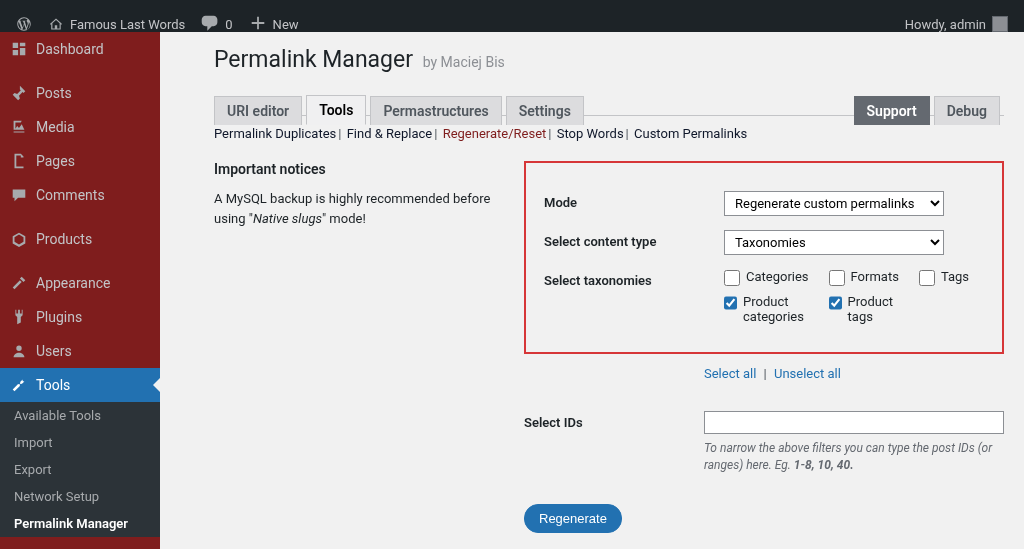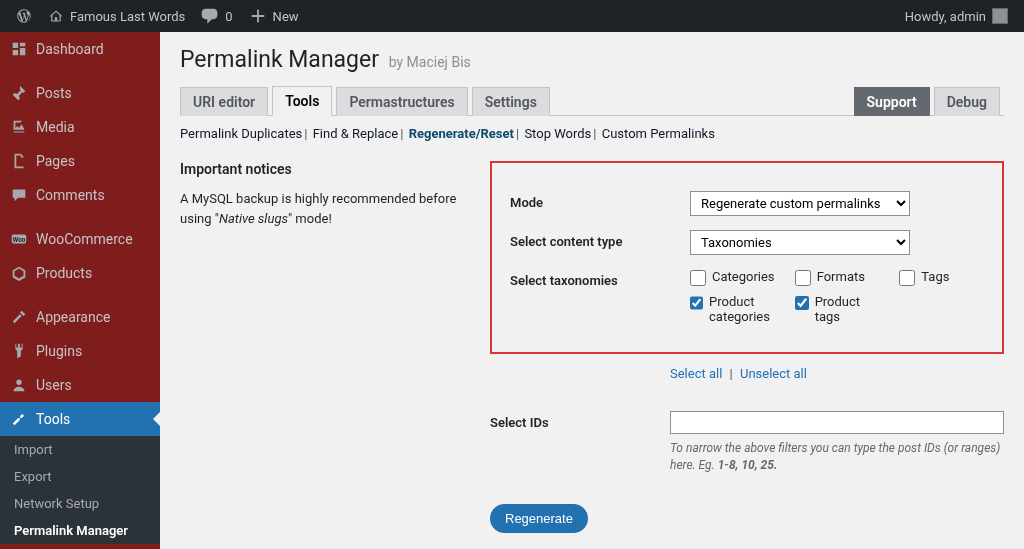--- a/index.html
+++ b/index.html
@@ -18,21 +18,21 @@
     height: 32px;
     background: #1d2327;
     color: #c3c4c7;
     display: flex;
     align-items: center;
     justify-content: space-between;
     padding: 0 8px;
     font-size: 13px;
   }
   .adminbar .left, .adminbar .right { display: flex; align-items: center; gap: 0; }
-  .adminbar .item { display: flex; align-items: center; gap: 6px; padding: 0 8px; height: 32px; cursor: pointer; }
+  .adminbar .item { display: flex; align-items: flex-end; gap: 6px; padding: 0 8px; height: 32px; cursor: pointer; }
   .adminbar svg { width: 16px; height: 16px; fill: #a7aaad; }
   .adminbar .plus svg, .adminbar .comment svg { width: 18px; height: 18px; }
   .adminbar .avatar { width: 16px; height: 16px; background: #8c8f94; border: 1px solid #646970; }
 
   
   .wrap { display: flex; height: calc(100% - 32px); }
   .sidebar {
     width: 160px;
     background: #7f1d1d;
     color: #c3c4c7;
@@ -75,20 +75,21 @@
     color: #a7aaad;
     cursor: pointer;
   }
   .sidebar .submenu .sub-item.current { color: #fff; font-weight: 600; }
 
   
   .content {
     flex: 1;
     padding: 10px 20px 20px 20px;
     overflow-y: auto;
+    margin-left: 34px;
   }
   h1.page-title {
     font-size: 23px;
     font-weight: 400;
     color: #1d2327;
     margin: 4px 0 12px 0;
   }
   h1.page-title .byline { font-size: 14px; color: #8c8f94; font-weight: 400; margin-left: 4px; }
 
   
@@ -102,39 +103,39 @@
     background: #dcdcde;
     border: 1px solid #c3c4c7;
     border-bottom: none;
     color: #50575e;
     font-size: 14px;
     font-weight: 600;
     padding: 6px 12px;
     margin-right: 4px;
     cursor: pointer;
     position: relative;
-    top: 1px;
+    top: 10px;
   }
   .nav-tab.active {
     background: #f0f0f1;
     border-bottom: 1px solid #f0f0f1;
     color: #000;
   }
   .nav-tab-wrapper .spacer { flex: 1; }
   .nav-tab.dark { background: #646970; color: #fff; border-color: #646970;}
 
   
   .subsubsub {
     font-size: 13px;
     color: #2271b1;
     margin: 6px 0 20px 0;
   }
   .subsubsub a { color: #0f172a; text-decoration: none; cursor: pointer;}
   .subsubsub .sepbar { color: #50575e; margin: 0 2px;}
-  .subsubsub .current { color: #0c4a6e; font-weight: 700;}
+  .subsubsub .current { color: #7f1d1d; font-weight: 400;}
 
   
   .body-cols { display: flex; gap: 30px; }
   .notices { width: 280px; }
   .notices h3 { font-size: 14px; font-weight: 600; color: #1d2327; margin-bottom: 12px;}
   .notices p { font-size: 13px; color: #1d2327; line-height: 1.5; }
   .notices p em { font-style: italic; }
 
   .form-area { flex: 1; }
   .highlight-box {
@@ -255,27 +256,20 @@
     </div>
     <div class="menu-item">
       <svg viewBox="0 0 20 20">
           <path d="M3 4h14v9H9l-4 4v-4H3z"></path>
         </svg>
       <span>Comments</span>
     </div>
     <div class="sep"></div>
     <div class="menu-item">
       <svg viewBox="0 0 20 20">
-          <rect x="2" y="5" width="16" height="10" rx="2" fill="#a7aaad"></rect>
-          <text x="10" y="13" font-size="7" fill="#1d2327" text-anchor="middle" font-weight="bold">Woo</text>
-        </svg>
-      <span>WooCommerce</span>
-    </div>
-    <div class="menu-item">
-      <svg viewBox="0 0 20 20">
           <path d="M3 7l7-4 7 4v8l-7 4-7-4zM10 5l-5 3v5l5 3 5-3V8z"></path>
         </svg>
       <span>Products</span>
     </div>
     <div class="sep"></div>
     <div class="menu-item">
       <svg viewBox="0 0 20 20">
           <path d="M3 15l8-8 2 2-8 8zM13 3l4 4-2 2-4-4z"></path>
         </svg>
       <span>Appearance</span>
@@ -292,20 +286,21 @@
         </svg>
       <span>Users</span>
     </div>
     <div class="menu-item active">
       <svg viewBox="0 0 20 20">
           <path d="M14 4a4 4 0 01-5 5l-6 6 2 2 6-6a4 4 0 015-5l-3 3-2-2z"></path>
         </svg>
       <span>Tools</span>
     </div>
     <div class="submenu">
+      <div class="sub-item">Available Tools</div>
       <div class="sub-item">Import</div>
       <div class="sub-item">Export</div>
       <div class="sub-item">Network Setup</div>
       <div class="sub-item current">Permalink Manager</div>
 
     </div>
   </div>
 
   <div class="content">
     <h1 class="page-title">
@@ -393,21 +388,21 @@
           <a>Select all</a>
           <span class="sepbar">|</span>
           <a>Unselect all</a>
         </div>
 
         <div class="form-row" style="margin-top:30px">
           <div class="label">Select IDs</div>
           <div class="field">
             <input type="text" class="wide" value="" style="">
             <div class="help-text">
-              <span>To narrow the above filters you can type the post IDs (or ranges) here. Eg. </span><b>1-8, 10, 25.</b>
+              <span>To narrow the above filters you can type the post IDs (or ranges) here. Eg. </span><b>1-8, 10, 40.</b>
             </div>
           </div>
         </div>
 
         <button class="button-primary">Regenerate</button>
       </div>
     </div>
   </div>
 </div>
 

